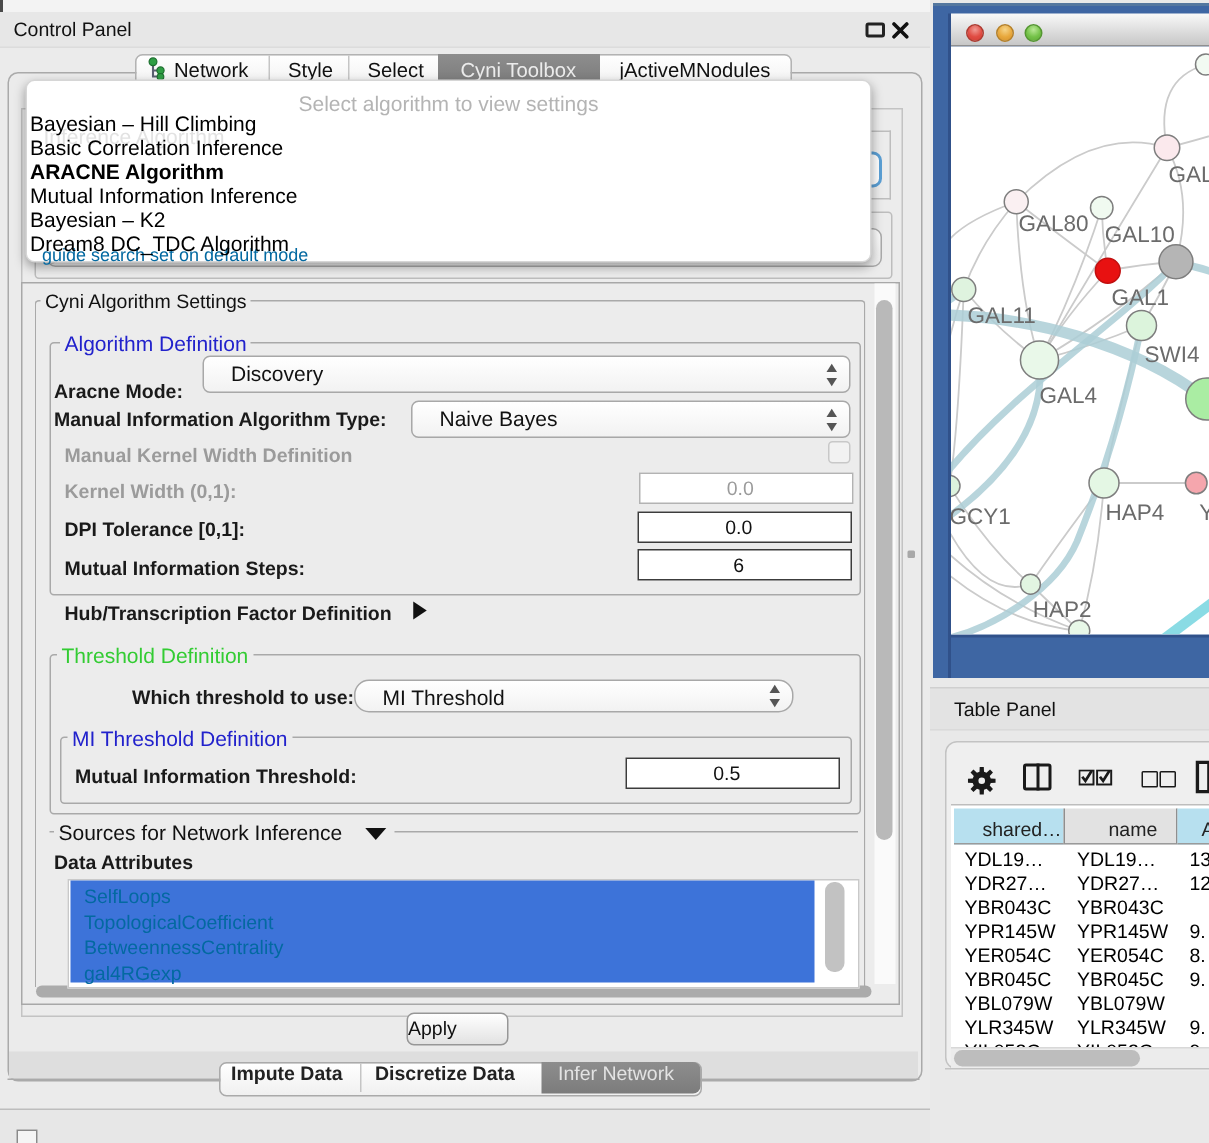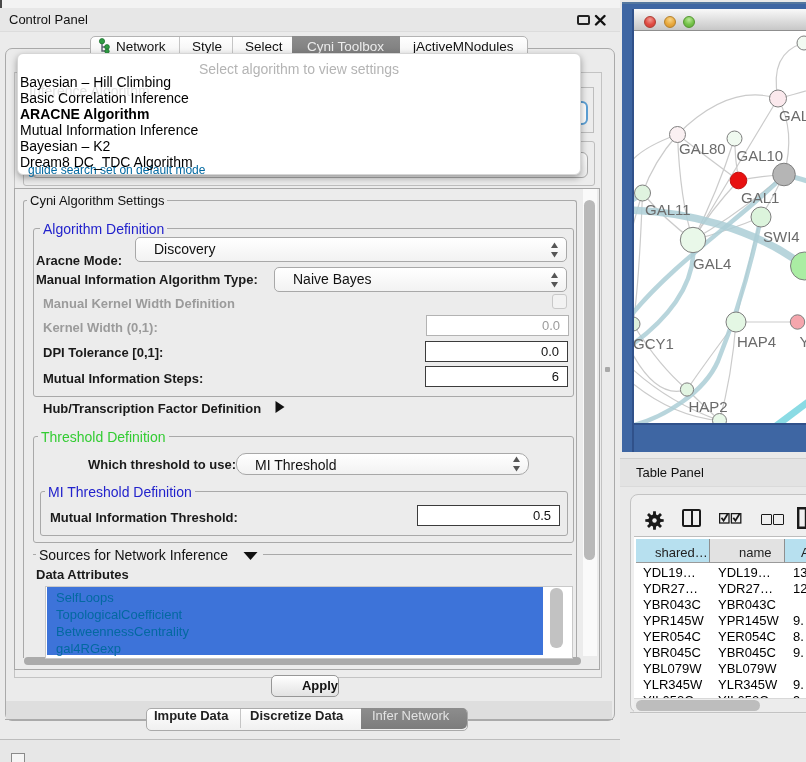--- a/index.html
+++ b/index.html
@@ -1,20 +1,20 @@
 <!DOCTYPE html>
 <html><head>
 <meta charset="utf-8">
 <style>
   html,body{margin:0;padding:0;}
   body{width:806px;height:762px;position:relative;overflow:hidden;
        font-family:"Liberation Sans",sans-serif;background:#e7e7e7;}
   .abs{position:absolute;}
   .blbl{position:absolute;font-size:13px;font-weight:bold;color:#1a1a1a;white-space:nowrap;}
-  .field{position:absolute;background:#fff;text-align:right;font-size:13px;color:#111;
+  .field{position:absolute;background:#fff;text-align:center;font-size:13px;color:#111;
          padding-right:8px;box-sizing:border-box;}
   .grp{position:absolute;border:1px solid #a9a9a9;border-radius:3px;}
   .gtitle{position:absolute;background:#ececec;padding:0 3px;font-size:14px;white-space:nowrap;}
   .combo{position:absolute;background:linear-gradient(#ffffff,#f2f2f2);
          border:1px solid #a8a8a8;border-radius:5px;box-sizing:border-box;}
   .combo .ctext{position:absolute;left:18px;top:3px;font-size:14px;color:#111;white-space:nowrap;}
   .stepper{position:absolute;right:7px;top:50%;width:9px;height:16px;margin-top:-8px;}
 </style>
 </head>
 <body>
@@ -123,21 +123,21 @@
   <svg class="abs" style="left:243px;top:551px;" width="15" height="10" viewBox="0 0 15 10">
       <path d="M0.5 1 L14.5 1 L7.5 9 Z" fill="#111"></path>
     </svg>
   <div class="blbl" style="left:36px;top:567px;">Data Attributes</div>
 
   <div class="abs" style="left:45px;top:586px;width:526px;height:71px;background:#fff;border:1px solid #c9c9c9;"></div>
   <div class="abs" style="left:47px;top:587px;width:496px;height:68px;background:#3d73d9;"></div>
   <div class="abs" style="left:56px;top:589px;font-size:13px;color:#0369a1;line-height:17px;">SelfLoops<br>TopologicalCoefficient<br>BetweennessCentrality<br>gal4RGexp</div>
   <div class="abs" style="left:550px;top:588px;width:13px;height:60px;background:#c2c2c2;border-radius:6px;"></div>
 
-  <div class="abs" style="left:271px;top:675px;width:66px;height:20px;background:linear-gradient(#ffffff,#e2e2e2);border:1px solid #979797;border-radius:5px;text-align:right;font-size:13px;color:#111;line-height:19px;font-weight:bold;">Apply</div>
+  <div class="abs" style="left:271px;top:675px;width:66px;height:20px;background:linear-gradient(#ffffff,#e2e2e2);border:1px solid #979797;border-radius:5px;text-align:left;font-size:13px;color:#111;line-height:19px;">Apply</div>
 
   <div class="abs" style="left:6px;top:701px;width:606px;height:18px;background:#dedede;"></div>
   <div class="abs" style="left:5px;top:719px;width:608px;height:0;border-top:1px solid #aaaaaa;"></div>
   <div class="abs" style="left:146px;top:708px;width:320px;height:21px;background:linear-gradient(#ffffff,#f0f0f0);border:1px solid #aaaaaa;border-radius:5px;"></div>
   <div class="abs" style="left:240px;top:709px;width:1px;height:19px;background:#c5c5c5;"></div>
   <div class="abs" style="left:361px;top:708px;width:106px;height:21px;background:linear-gradient(#8d8d8d,#7c7c7c);border-radius:0 5px 5px 0;"></div>
   <div class="abs" style="left:154px;top:708px;font-size:13px;font-weight:bold;color:#222;">Impute Data</div>
   <div class="abs" style="left:250px;top:708px;font-size:13px;font-weight:bold;color:#222;">Discretize Data</div>
   <div class="abs" style="left:372px;top:708px;font-size:13px;font-weight:normal;color:#e3e3e3;">Infer Network</div>
 

